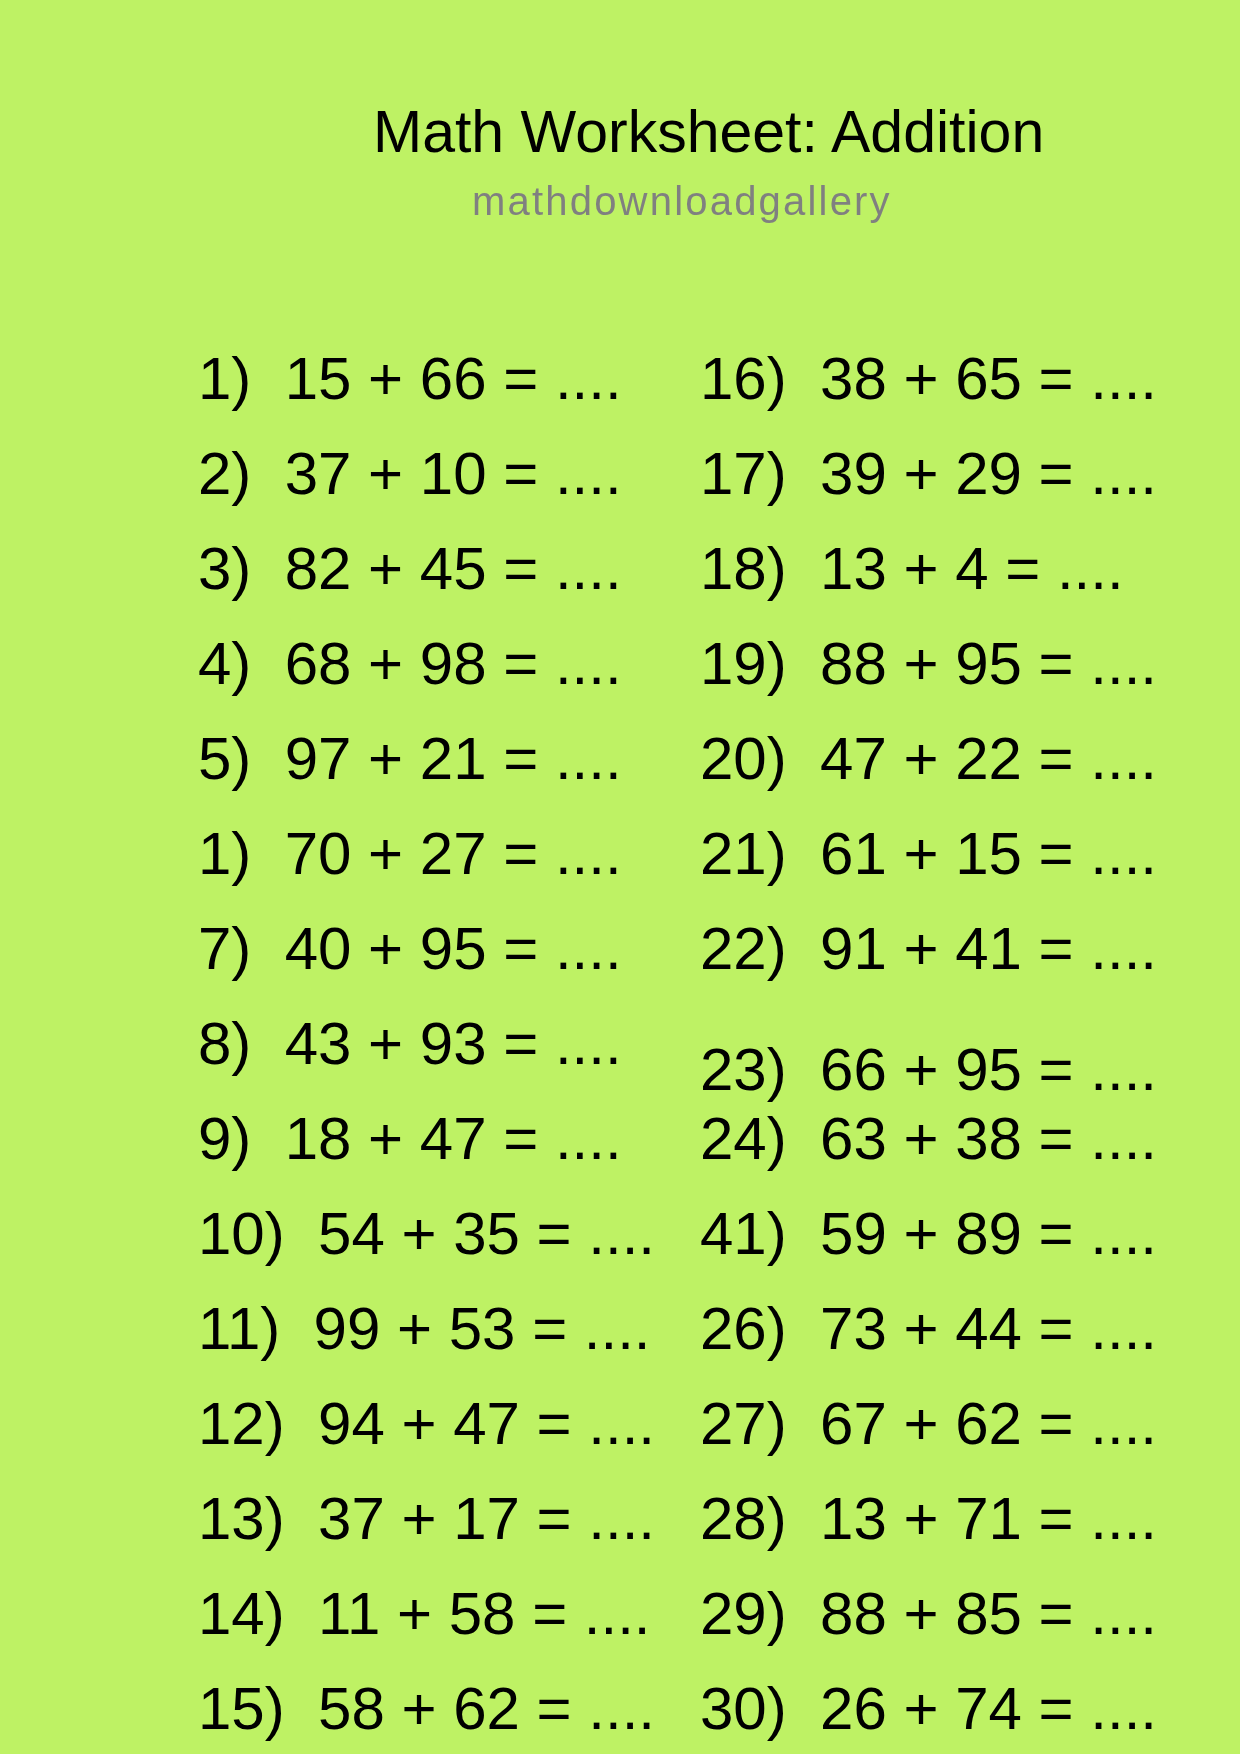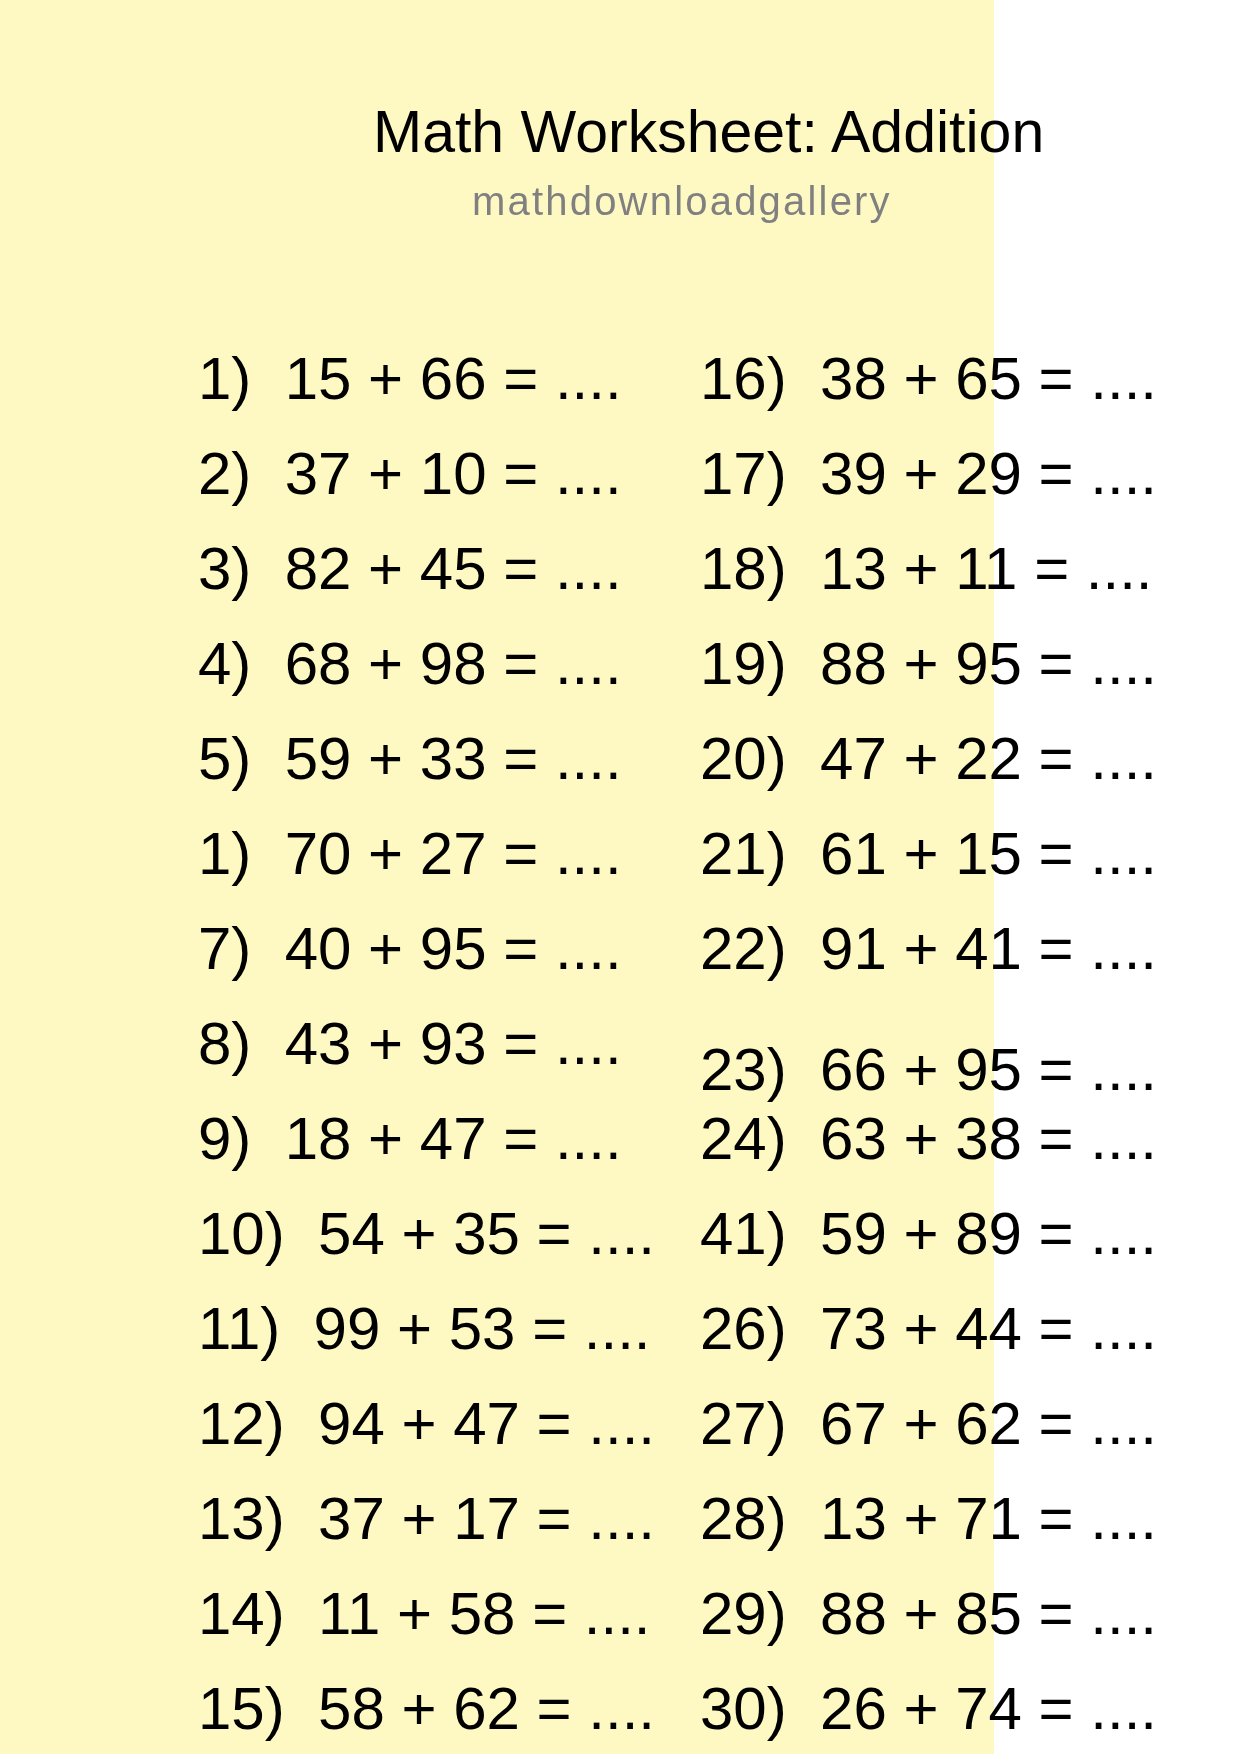--- a/index.html
+++ b/index.html
@@ -12,23 +12,23 @@
       height: 1754px;
       position: relative;
       overflow: hidden;
       font-family: "Liberation Sans", "DejaVu Sans", sans-serif;
       color: #000000;
     }
     .page {
       position: absolute;
       left: 0;
       top: 0;
-      width: 994px;
+      width: 1240px;
       height: 1754px;
-      background: #fef9c3;
+      background: #bef264;
     }
     .title {
       position: absolute;
       left: 373px;
       top: 97px;
       width: 700px;
       font-size: 59px;
       line-height: 70px;
       white-space: nowrap;
       color: #000000;
@@ -67,37 +67,37 @@
 
 <div class="page">
   <h1 class="title">Math Worksheet: Addition</h1>
   <div class="subtitle">mathdownloadgallery</div>
 
   <div class="column col-left">
     <div class="problem" style="top:353px">1)  15 + 66 = ....</div>
     <div class="problem" style="top:448px">2)  37 + 10 = ....</div>
     <div class="problem" style="top:543px">3)  82 + 45 = ....</div>
     <div class="problem" style="top:638px">4)  68 + 98 = ....</div>
-    <div class="problem" style="top:733px">5)  59 + 33 = ....</div>
+    <div class="problem" style="top:733px">5)  97 + 21 = ....</div>
     <div class="problem" style="top:828px">1)  70 + 27 = ....</div>
     <div class="problem" style="top:923px">7)  40 + 95 = ....</div>
     <div class="problem" style="top:1018px">8)  43 + 93 = ....</div>
     <div class="problem" style="top:1113px">9)  18 + 47 = ....</div>
     <div class="problem" style="top:1208px">10)  54 + 35 = ....</div>
     <div class="problem" style="top:1303px">11)  99 + 53 = ....</div>
     <div class="problem" style="top:1398px">12)  94 + 47 = ....</div>
     <div class="problem" style="top:1493px">13)  37 + 17 = ....</div>
     <div class="problem" style="top:1588px">14)  11 + 58 = ....</div>
     <div class="problem" style="top:1683px">15)  58 + 62 = ....</div>
   </div>
 
   <div class="column col-right">
     <div class="problem" style="top:353px">16)  38 + 65 = ....</div>
     <div class="problem" style="top:448px">17)  39 + 29 = ....</div>
-    <div class="problem" style="top:543px">18)  13 + 11 = ....</div>
+    <div class="problem" style="top:543px">18)  13 + 4 = ....</div>
     <div class="problem" style="top:638px">19)  88 + 95 = ....</div>
     <div class="problem" style="top:733px">20)  47 + 22 = ....</div>
     <div class="problem" style="top:828px">21)  61 + 15 = ....</div>
     <div class="problem" style="top:923px">22)  91 + 41 = ....</div>
     <div class="problem" style="top:1044px">23)  66 + 95 = ....</div>
     <div class="problem" style="top:1113px">24)  63 + 38 = ....</div>
     <div class="problem" style="top:1208px">41)  59 + 89 = ....</div>
     <div class="problem" style="top:1303px">26)  73 + 44 = ....</div>
     <div class="problem" style="top:1398px">27)  67 + 62 = ....</div>
     <div class="problem" style="top:1493px">28)  13 + 71 = ....</div>

